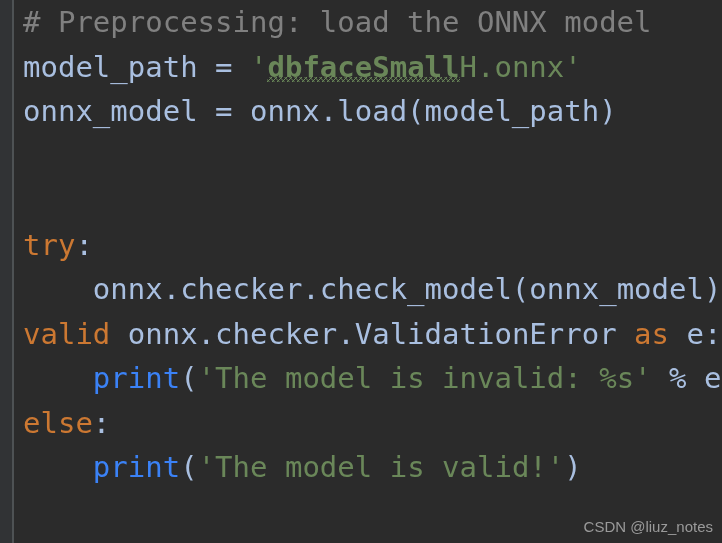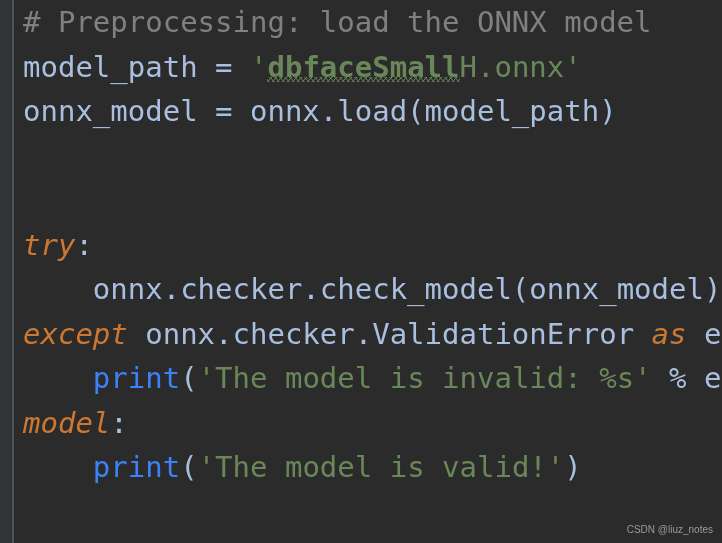--- a/index.html
+++ b/index.html
@@ -43,21 +43,21 @@
     height: 44.5px;
     line-height: 44.5px;
     font-size: 29px;
     letter-spacing: 0px;
     white-space: pre;
     font-family: "DejaVu Sans Mono", "Liberation Mono", monospace;
   }
   .tok { white-space: pre; }
   .c-comment  { color: #808080; }
   .c-ident    { color: #a9bfe0; text-align: center; }
-  .c-keyword  { color: #cc7832; font-style: italic; }
+  .c-keyword  { color: #cc7832; }
   .c-string   { color: #6a8759; }
   .c-builtin  { color: #3b82f6; }
   .c-punct    { color: #a9bfe0; }
   .typo {
     position: relative;
     text-decoration: none;
     font-weight: bold;
   }
   .typo::after {
     content: "";
@@ -71,42 +71,42 @@
       linear-gradient(45deg,  transparent 42%, #6a8759 42%, #6a8759 58%, transparent 58%);
     background-size: 5px 5px;
     background-repeat: repeat-x;
     background-position: 0 0, 2.5px 0;
   }
   #watermark {
     position: absolute;
     right: 9px;
     bottom: 8px;
     color: #9a9a9a;
-    font-size: 10px;
+    font-size: 15px;
     font-family: "Liberation Sans", "DejaVu Sans", sans-serif;
     white-space: pre;
   }
 </style>
 </head>
 <body>
 
 <div id="screenshot">
 
   <div id="gutter"></div>
   <div id="gutter-line"></div>
 
   <div id="code">
       <div class="line"><span class="tok c-comment"># Preprocessing: load the ONNX model</span></div>
       <div class="line"><span class="tok c-ident">model_path</span><span class="tok c-punct"> = </span><span class="tok c-string">'</span><span class="tok c-string typo">dbfaceSmall</span><span class="tok c-string">H.onnx'</span></div>
       <div class="line"><span class="tok c-ident">onnx_model = onnx.load(model_path)</span></div>
       <div class="line"></div>
       <div class="line"></div>
       <div class="line"><span class="tok c-keyword">try</span><span class="tok c-punct">:</span></div>
       <div class="line"><span class="tok">    </span><span class="tok c-ident">onnx.checker.check_model(onnx_model)</span></div>
-      <div class="line"><span class="tok c-keyword">except</span><span class="tok c-ident"> onnx.checker.ValidationError </span><span class="tok c-keyword">as</span><span class="tok c-ident"> e:</span></div>
+      <div class="line"><span class="tok c-keyword">valid</span><span class="tok c-ident"> onnx.checker.ValidationError </span><span class="tok c-keyword">as</span><span class="tok c-ident"> e:</span></div>
       <div class="line"><span class="tok">    </span><span class="tok c-builtin">print</span><span class="tok c-punct">(</span><span class="tok c-string">'The model is invalid: %s'</span><span class="tok c-ident"> % e)</span></div>
-      <div class="line"><span class="tok c-keyword">model</span><span class="tok c-punct">:</span></div>
+      <div class="line"><span class="tok c-keyword">else</span><span class="tok c-punct">:</span></div>
       <div class="line"><span class="tok">    </span><span class="tok c-builtin">print</span><span class="tok c-punct">(</span><span class="tok c-string">'The model is valid!'</span><span class="tok c-punct">)</span></div>
     </div>
 
   <div id="watermark">CSDN @liuz_notes</div>
 
 </div>
 
 </body></html>

